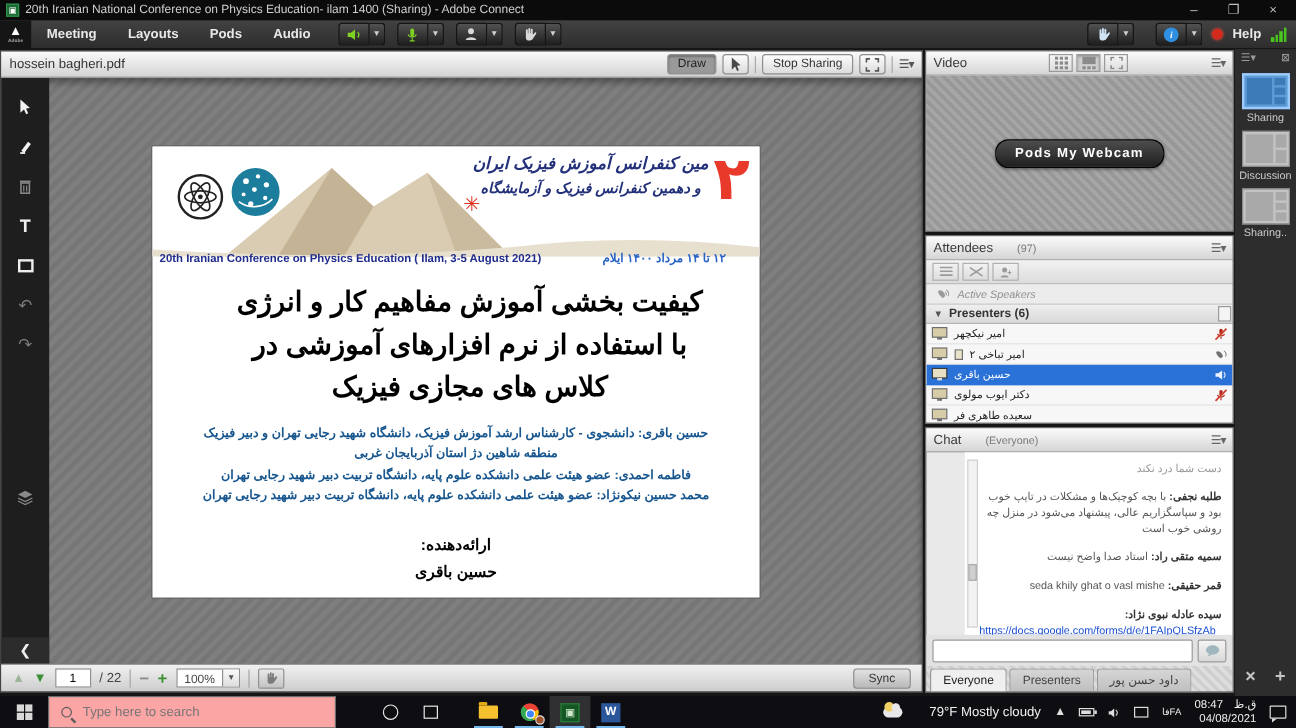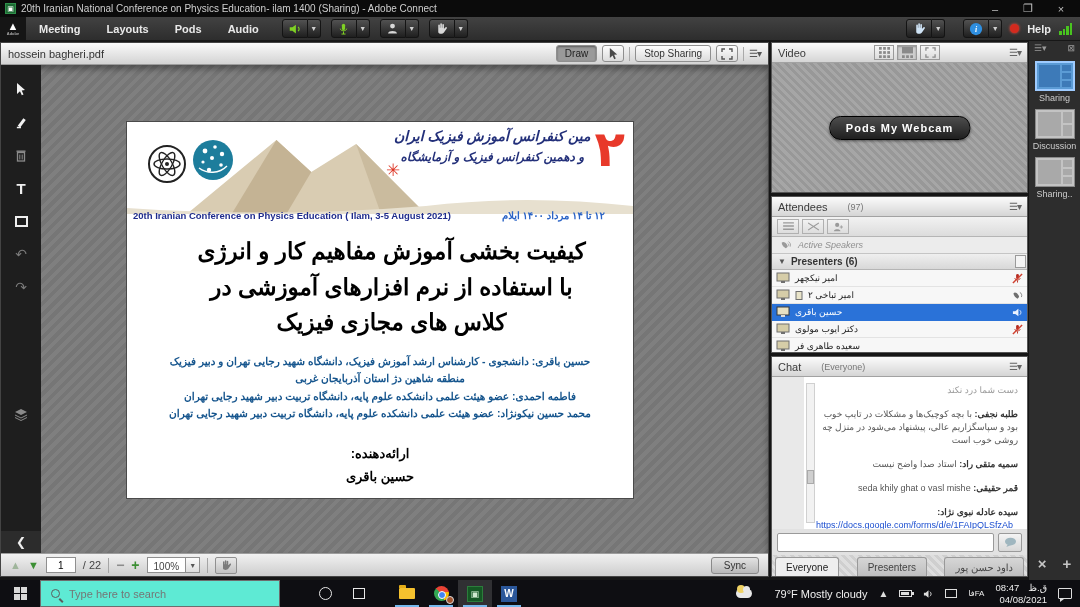--- a/index.html
+++ b/index.html
@@ -159,21 +159,21 @@
               text-align:left; }
   .chat-scroll { position:absolute; left:2px; top:6px; bottom:6px; width:9px; border:1px solid #d0d0d0;
                  background:#f2f2f2; }
   .chat-thumb { position:absolute; left:0; top:62%; width:7px; height:14px; background:#cfcfcf; border:1px solid #aaa; }
   .chat-input-row { height:26px; background:#e2e2e2; display:flex; align-items:center; gap:4px; padding:0 5px; }
   .chat-input { flex:1; height:19px; border:1px solid #9a9a9a; border-radius:2px; background:#fff;
                 font-size:10px; padding:0 5px; font-family:"Liberation Sans",sans-serif; }
   .send-btn { width:24px; height:19px; border:1px solid #9a9a9a; border-radius:2px;
               background:linear-gradient(#f4f4f4,#d8d8d8); display:flex; align-items:center; justify-content:center; }
   .chat-tabs { height:21px; background:repeating-linear-gradient(45deg,#dedede 0 3px,#cfcfcf 3px 6px);
-               display:flex; align-items:flex-end; gap:2px; padding:2px 3px 0;justify-content:space-between; }
+               display:flex; align-items:flex-end; gap:2px; padding:2px 3px 0; }
   .ctab { height:19px; padding:0 10px; display:flex; align-items:center; font-size:10px; color:#444;
           background:linear-gradient(#d6d6d6,#bfbfbf); border:1px solid #999; border-bottom:none;
           border-radius:3px 3px 0 0; }
   .ctab.active { background:#efefef; color:#222; }
   .ctab.rtl { direction:rtl; }
 
   
   .layout-bar { position:absolute; left:1029px; top:41px; width:51px; height:539px; background:#2d2d2d;
                 display:flex; flex-direction:column; align-items:center; }
   .lb-top { width:100%; display:flex; justify-content:space-between; padding:2px 5px; color:#9a9a9a; font-size:9px; }
@@ -187,21 +187,21 @@
   .thumb-label { margin-top:2px; font-size:9px; color:#cccccc; }
   .lb-bottom { margin-top:auto; margin-bottom:8px; display:flex; gap:16px; color:#c5c5c5;
                font-size:15px; font-weight:bold; }
 
   
   .taskbar { position:absolute; left:0; top:580px; width:1080px; height:27px; background:#0e0e12;
              display:flex; align-items:center; color:#e8e8e8; }
   .start-btn { width:40px; height:27px; display:flex; align-items:center; justify-content:center; }
   .winlogo { display:grid; grid-template-columns:6px 6px; grid-template-rows:6px 6px; gap:1px; }
   .winlogo span { background:#d8d8d8; }
-  .search-box { width:240px; height:27px; background:#5eead4; border:1px solid #6d6d6d; color:#5c5c5c;
+  .search-box { width:240px; height:27px; background:#fca5a5; border:1px solid #6d6d6d; color:#5c5c5c;
                 display:flex; align-items:center; gap:9px; padding:0 10px; font-size:11px; position:relative; }
   .search-box input { border:none; outline:none; background:transparent; font-size:11px; width:180px;
                       font-family:"Liberation Sans",sans-serif; color:#444; }
   .mag { width:9px; height:9px; border:1.5px solid #5c5c5c; border-radius:50%; position:relative; }
   .mag::after { content:""; position:absolute; left:8px; top:8px; width:5px; height:1.5px; background:#5c5c5c;
                 transform:rotate(45deg); transform-origin:0 0; }
   .tb-ico { width:34px; height:27px; display:flex; align-items:center; justify-content:center; position:relative; }
   .tb-ico.open::after { content:""; position:absolute; left:5px; right:5px; bottom:0; height:2px; background:#76b9ed; }
   .tb-ico.focused { background:rgba(255,255,255,.14); }
   .cortana { width:13px; height:13px; border:1.5px solid #e8e8e8; border-radius:50%; }

